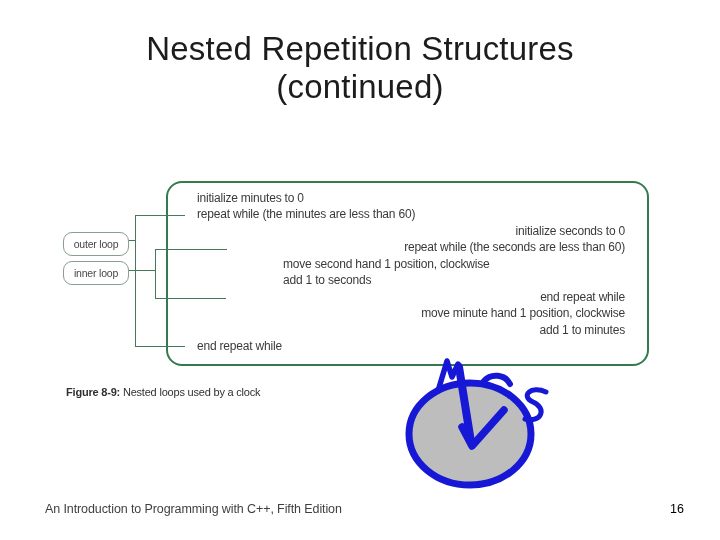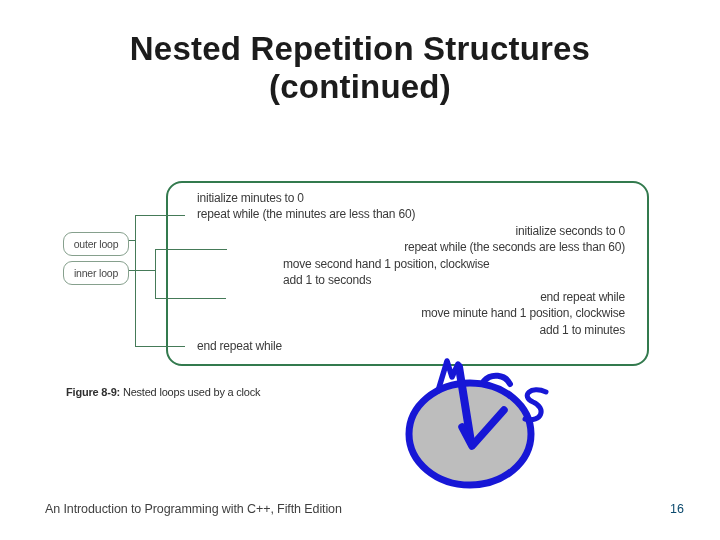--- a/index.html
+++ b/index.html
@@ -7,21 +7,20 @@
     width:720px;height:540px;position:relative;background:#ffffff;
     font-family:"Liberation Sans",sans-serif;overflow:hidden;
   }
   .abs{position:absolute;}
 
   
   .title{
     left:0;top:30px;width:720px;text-align:center;
     font-size:33px;line-height:38px;color:#1c1c1c;
     letter-spacing:.2px;
-    font-weight:bold;
   }
 
   
   .fig-box{
     left:166px;top:181px;width:483px;height:185px;
     border:2px solid #337a4e;border-radius:16px;box-sizing:border-box;
     background:#ffffff;
   }
 
   
@@ -62,21 +61,21 @@
   .caption b{font-weight:bold;}
 
   
   .doodle{left:398px;top:350px;}
 
   
   .footer-text{
     left:45px;top:502px;font-size:12.5px;color:#3f3f3f;letter-spacing:-0.1px;
   }
   .page-number{
-    right:36px;top:502px;font-size:12.5px;color:#0c4a6e;
+    right:36px;top:502px;font-size:12.5px;color:#000000;
   }
 </style>
 </head>
 <body>
 
 <div class="abs title">
   <div>Nested Repetition Structures</div>
   <div>(continued)</div>
 </div>
 

